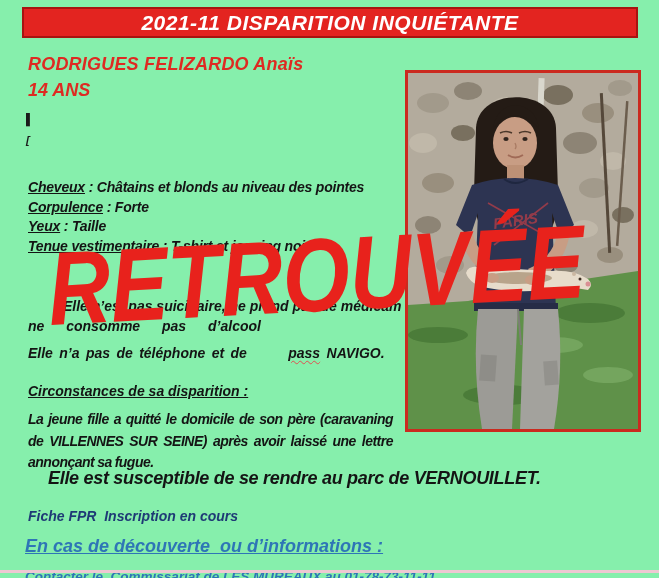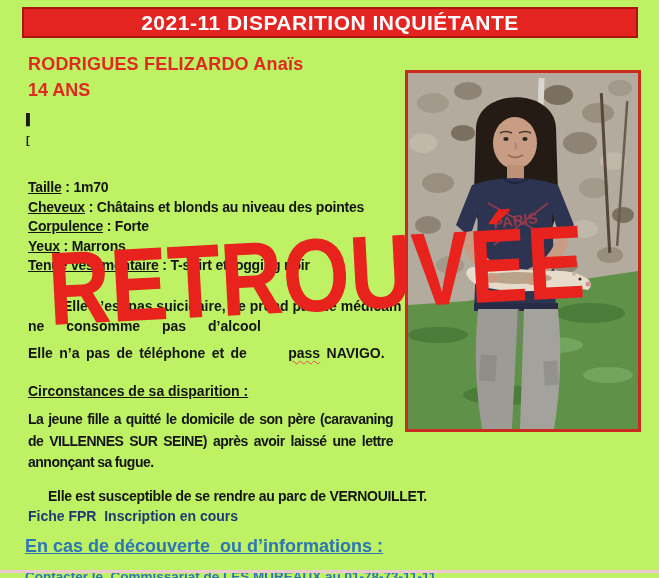--- a/index.html
+++ b/index.html
@@ -1,18 +1,18 @@
 <!DOCTYPE html>
 <html><head>
 <meta charset="utf-8">
 <style>
   html,body{margin:0;padding:0;background:#ffffff;}
   .poster{
-    position:relative;width:659px;height:578px;background:#bef264;overflow:hidden;
-    font-family:"Liberation Sans",sans-serif;font-weight:bold;color:#141414;
+    position:relative;width:659px;height:578px;background:#86efac;overflow:hidden;
+    font-family:"Liberation Sans",sans-serif;font-weight:bold;color:#141414;font-style:italic;
   }
   
   .banner{
     position:absolute;left:22px;top:7px;width:612px;height:27px;
     background:#e32420;border:2px solid #a81410;
     display:flex;align-items:center;justify-content:center;
   }
   .banner span{color:#ffffff;font-size:21px;letter-spacing:.5px;white-space:nowrap;}
   
   .abs{position:absolute;left:28px;}
@@ -25,21 +25,21 @@
   .details .lbl{text-decoration:underline;}
   .details .row{white-space:nowrap;}
   .habits{top:296px;width:374px;font-size:14px;line-height:20px;}
   .habits .l1{white-space:nowrap;overflow:hidden;margin-left:35px;}
   .habits .l2{word-spacing:18px;white-space:nowrap;}
   .phone{top:345px;font-size:14px;word-spacing:2.5px;white-space:nowrap;}
   .squiggle{text-decoration:underline wavy #e05050 1px;text-underline-offset:2px;margin-left:35px;}
   .circ-head{top:383px;font-size:14px;text-decoration:underline;white-space:nowrap;}
   .circ{top:409px;width:365px;font-size:14px;line-height:21.5px;letter-spacing:-0.5px;word-spacing:-0.5px;}
   .circ .just{text-align:justify;text-align-last:justify;}
-  .park{top:488px;font-size:14px;white-space:nowrap;letter-spacing:-0.3px;padding-left:20px;}
+  .park{top:468px;font-size:18px;white-space:nowrap;letter-spacing:-0.3px;padding-left:20px;}
   .fpr{top:508px;font-size:14px;color:#1e3a75;white-space:pre-wrap;}
   .contact-head{left:25px;top:536px;font-size:18px;color:#2e75b6;text-decoration:underline;white-space:pre-wrap;}
   .contact-line{left:25px;top:569px;font-size:13.5px;color:#2e75b6;white-space:pre-wrap;}
   .bottom-rule{position:absolute;left:0;top:570px;width:659px;height:3px;background:#eec8d2;}
   
   .photo{
     position:absolute;left:405px;top:70px;width:230px;height:356px;
     border:3px solid #cb2a1f;background:#b3ab9d;
   }
   .photo svg{display:block;}
@@ -55,24 +55,23 @@
     <span>2021-11 DISPARITION INQUIÉTANTE</span>
   </div>
 
   <div class="abs name">RODRIGUES FELIZARDO Anaïs</div>
   <div class="abs age">14 ANS</div>
 
   <div class="abs frag frag1">▌</div>
   <div class="abs frag frag2">[</div>
 
   <div class="abs details">
-    <div class="row"><span class="lbl">Taille</span><span> : </span><span>1m70</span></div>
     <div class="row"><span class="lbl">Cheveux</span><span> : </span><span>Châtains et blonds au niveau des pointes</span></div>
     <div class="row"><span class="lbl">Corpulence</span><span> : </span><span>Forte</span></div>
-    <div class="row"><span class="lbl">Yeux</span><span> : </span><span>Marrons</span></div>
+    <div class="row"><span class="lbl">Yeux</span><span> : </span><span>Taille</span></div>
     <div class="row"><span class="lbl">Tenue vestimentaire</span><span> : </span><span>T-shirt et jogging noir</span></div>
   </div>
 
   <div class="abs habits">
     <div class="l1">Elle n’est pas suicidaire, ne prend pas de médicaments</div>
     <div class="l2">ne consomme pas d’alcool</div>
   </div>
 
   <div class="abs phone"><span>Elle n’a pas de téléphone et de </span><span class="squiggle">pass</span><span> NAVIGO.</span></div>
 

